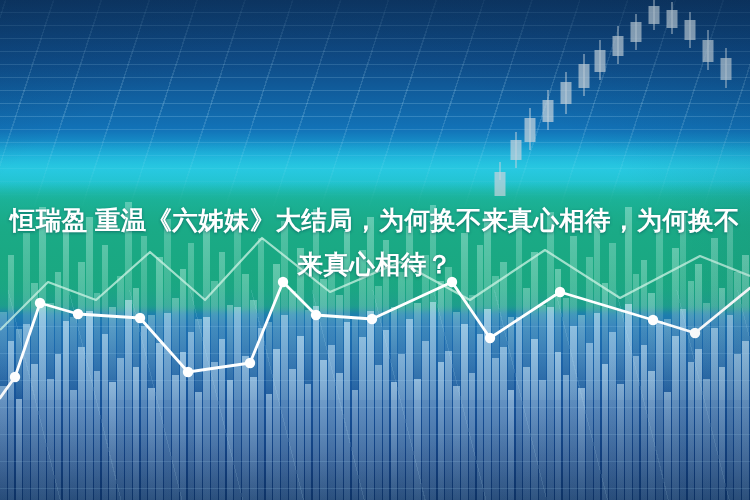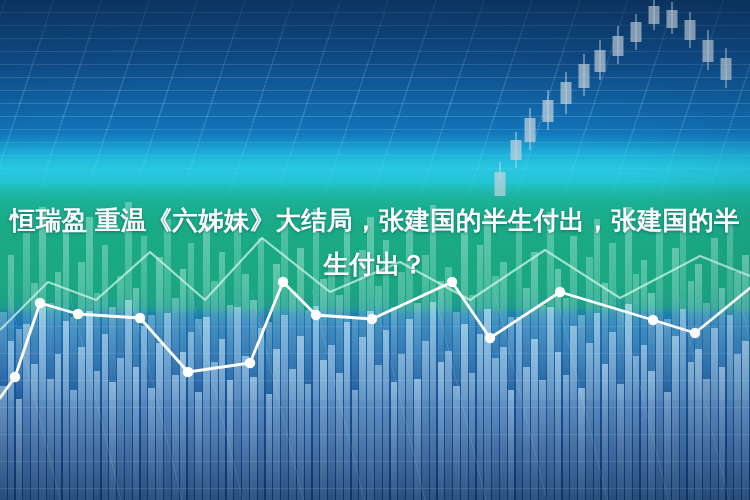--- a/index.html
+++ b/index.html
@@ -371,15 +371,15 @@
       <circle cx="372" cy="319" r="5.2" fill="#ffffff"></circle>
       <circle cx="452" cy="282" r="5.2" fill="#ffffff"></circle>
       <circle cx="490" cy="338" r="5.2" fill="#ffffff"></circle>
       <circle cx="560" cy="292" r="5.2" fill="#ffffff"></circle>
       <circle cx="653" cy="320" r="5.2" fill="#ffffff"></circle>
       <circle cx="695" cy="333" r="5.2" fill="#ffffff"></circle>
     </svg>
 
   <div class="layer vignette"></div>
 
-  <div class="title-wrap">恒瑞盈 重温《六姊妹》大结局，张建国的半生付出，张建国的半生付出？</div>
+  <div class="title-wrap">恒瑞盈 重温《六姊妹》大结局，为何换不来真心相待，为何换不来真心相待？</div>
 
 </div>
 
 </body></html>

